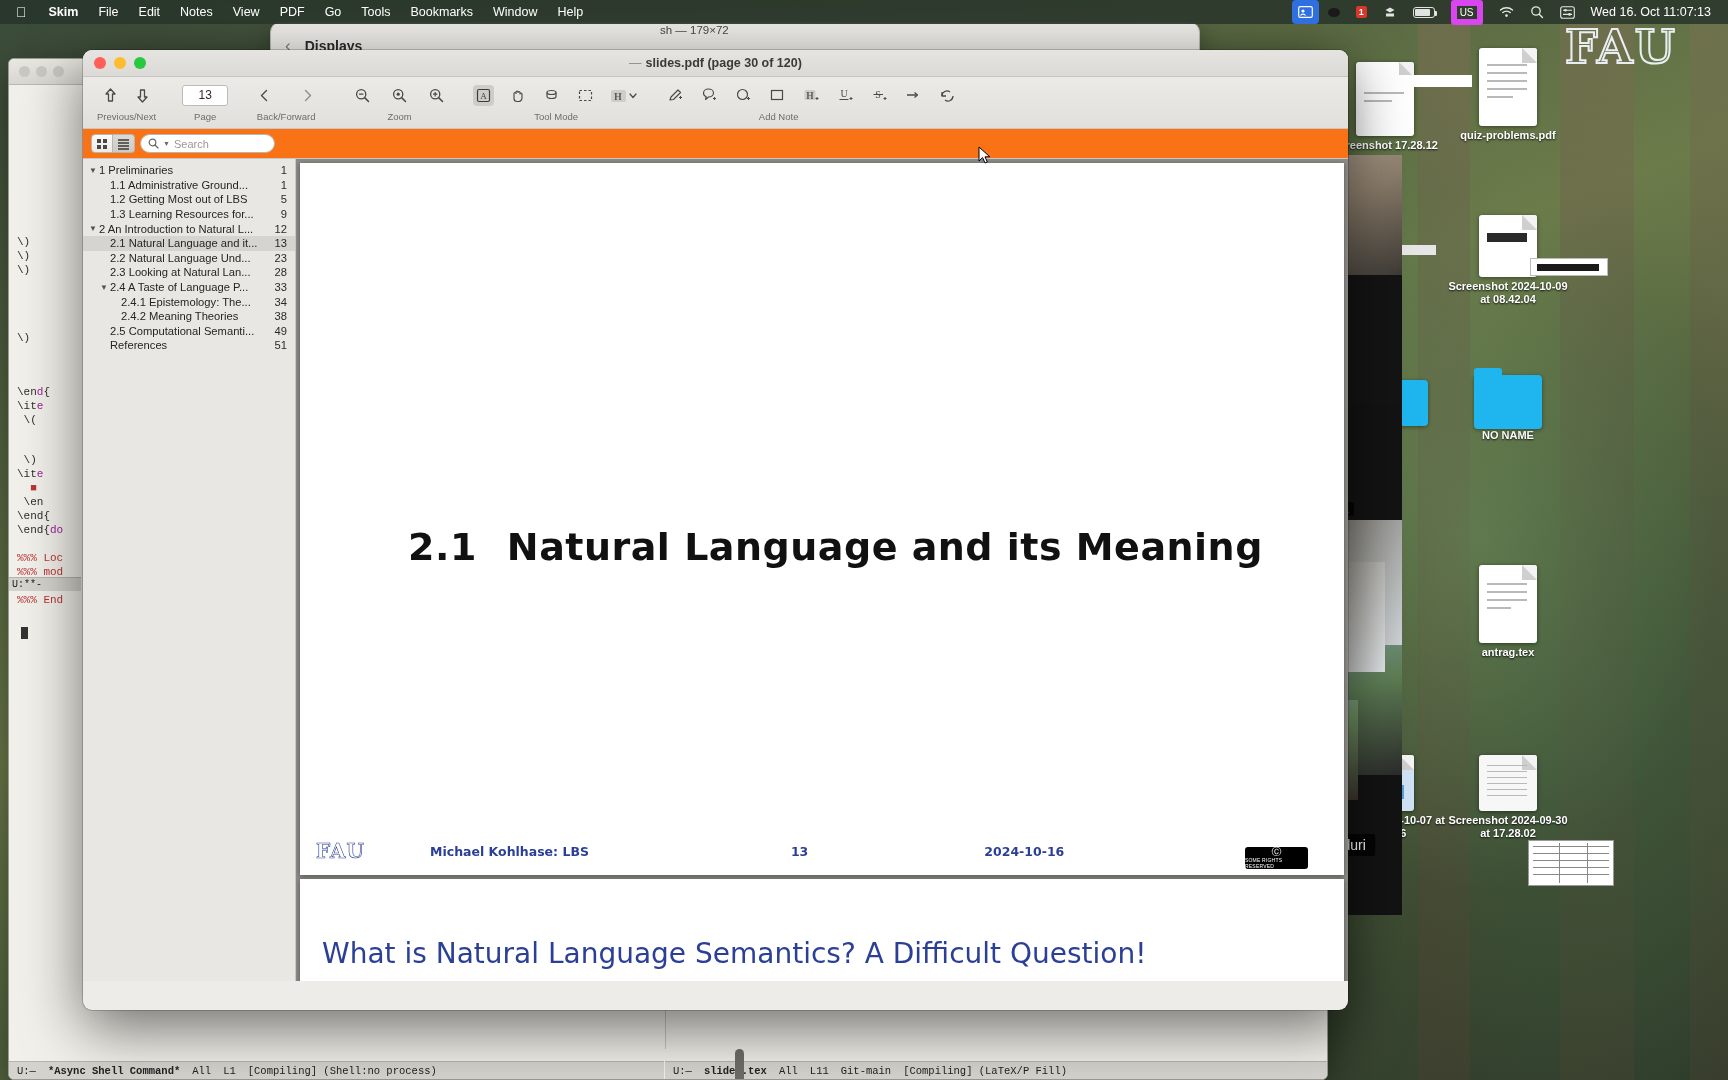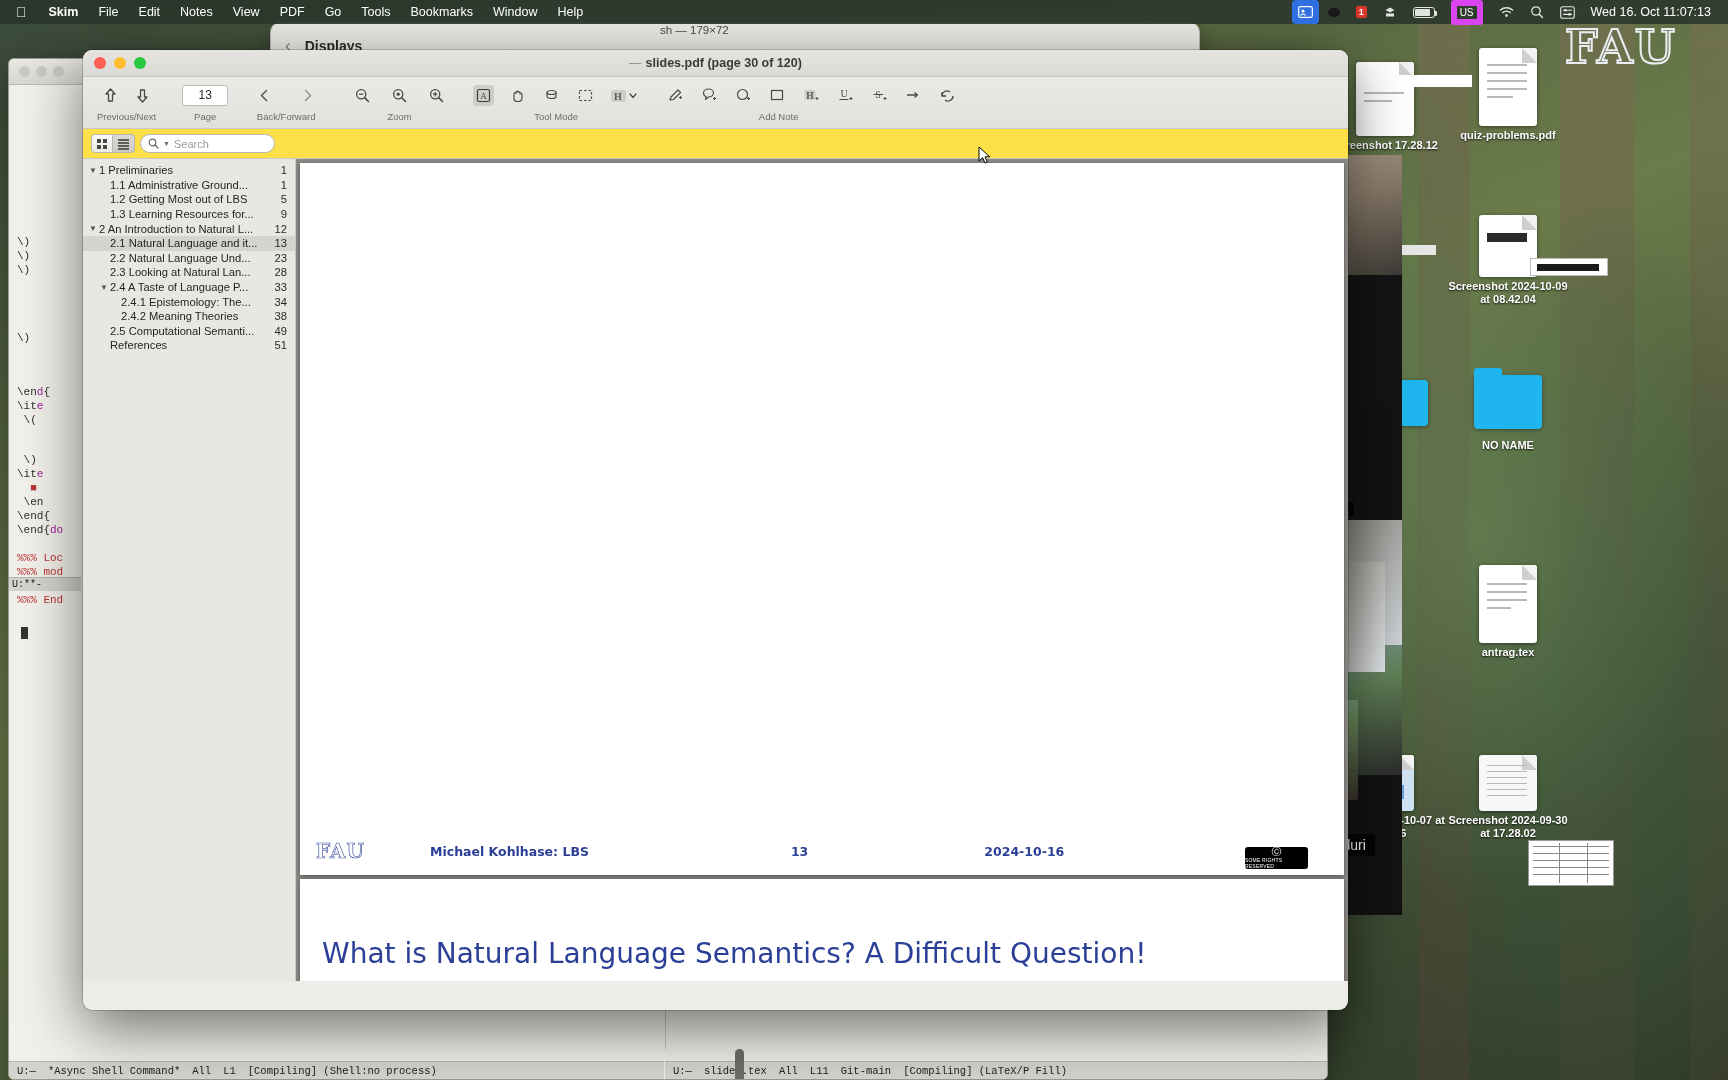--- a/index.html
+++ b/index.html
@@ -107,21 +107,21 @@
   .ebuf.right{ left:656px; right:0; border-left:1px solid #c8c6c0; }
   .code { font-family:"Liberation Mono", monospace; font-size:11px; line-height:14px; color:#2d2d2d; padding:6px 8px; } .code .m{color:#a0209a;} .code .c{color:#bb3333;}
   .modeline {
     position:absolute; bottom:0; height:18px; background:#d5d3cd;
     border-top:1px solid #b6b4ae; font-family:"Liberation Mono", monospace;
     font-size:10.5px; color:#222; display:flex; align-items:center; gap:12px; padding:0 8px;
     white-space:nowrap;
   }
   .modeline.left{left:0;width:655px;}
   .modeline.right{left:656px;right:0;}
-  .modeline b{font-weight:normal;text-align:right;}
+  .modeline b{font-weight:bold;text-align:right;}
 
   
   #displays {
     position:absolute; left:270px; top:22px; width:930px; height:60px;
     background:#eceae6; border:1px solid #b9b7b1; border-radius:10px 10px 0 0;
     box-shadow:0 6px 22px rgba(0,0,0,.3); z-index:150; overflow:hidden;
   }
   #displays .dbar{ height:46px; display:flex; align-items:center; padding:0 14px; gap:14px; }
   #displays .back { font-size:17px; color:#7b7975; }
   #displays .dtitle { font-size:14px; font-weight:600; color:#2b2a28; }
@@ -155,21 +155,21 @@
   .ticon { width:21px; height:21px; display:flex; align-items:center; justify-content:center;
            color:#4b4945; }
   .ticon svg { display:block; }
   .ticon.sel { background:#cfcdc9; border-radius:4px; }
   .pagefield {
     width:46px; height:21px; background:#fff; border:1px solid #bdbbb7; border-radius:3px;
     display:flex; align-items:center; justify-content:center; font-size:12px; color:#2c2b29;
   }
 
   .searchrow {
-    height:30px; background:#fde047; border-bottom:1px solid #c9c7c3;
+    height:30px; background:#f97316; border-bottom:1px solid #c9c7c3;
     display:flex; align-items:center; padding:0 8px; gap:5px;
   }
   .segbtn { width:22px;height:19px;border:1px solid #b8b6b2;background:linear-gradient(#fbfbfa,#eceae6);
             display:flex;align-items:center;justify-content:center;color:#4a4844; }
   .segbtn.first{border-radius:4px 0 0 4px;}
   .segbtn.last{border-radius:0 4px 4px 0;border-left:none;background:linear-gradient(#dcdad6,#cdcbc7);}
   .searchbox {
     flex:0 0 135px; height:19px; background:#fff; border:1px solid #b8b6b2; border-radius:10px;
     display:flex; align-items:center; padding:0 7px; gap:4px;
     font-size:11px; color:#9a9894;
@@ -267,21 +267,21 @@
 
 <div class="desk-icon" style="left:1448px;top:215px;">
   <div class="doc-ico" style="height:62px;">
     <div class="ln" style="top:18px;height:9px;background:#2a2a2a;"></div>
   </div>
   <div class="lbl">Screenshot 2024-10-09 at 08.42.04</div>
 </div>
 
 <div class="desk-icon" style="left:1448px;top:375px;">
   <div class="folder-ico"></div>
-  <div class="lbl" style="margin-top:10px;">NO NAME</div>
+  <div class="lbl" style="margin-top:0;">NO NAME</div>
 </div>
 <div class="folder-ico" style="position:absolute;left:1372px;top:380px;width:56px;height:46px;z-index:60;"></div>
 
 <div class="desk-icon" style="left:1448px;top:565px;">
   <div class="doc-ico" style="height:78px;">
     <div class="ln" style="top:18px;"></div>
       <div class="ln" style="top:26px;"></div>
     <div class="ln" style="top:34px;"></div>
       <div class="ln" style="top:42px;width:24px;"></div>
   </div>
@@ -693,20 +693,23 @@
         <div class="tocrow">
           <span class="tw" style="margin-left: 15px;"></span>
           <span class="lbl">References</span>
           <span class="pg">51</span>
         </div>
       </div>
 
     <div class="pdfwrap">
 
       <div class="page p1">
+        <div class="slide-title">
+          <span class="num">2.1</span><span>Natural Language and its Meaning</span>
+        </div>
 
         <div class="footer">
           <div class="fau-logo">FAU</div>
           <div class="author">Michael Kohlhase: LBS</div>
           <div class="pno">13</div>
           <div class="date">2024-10-16</div>
         </div>
         <div class="cc">
           <div class="glyphs">Ⓒ</div>
           <div>SOME RIGHTS RESERVED</div>

